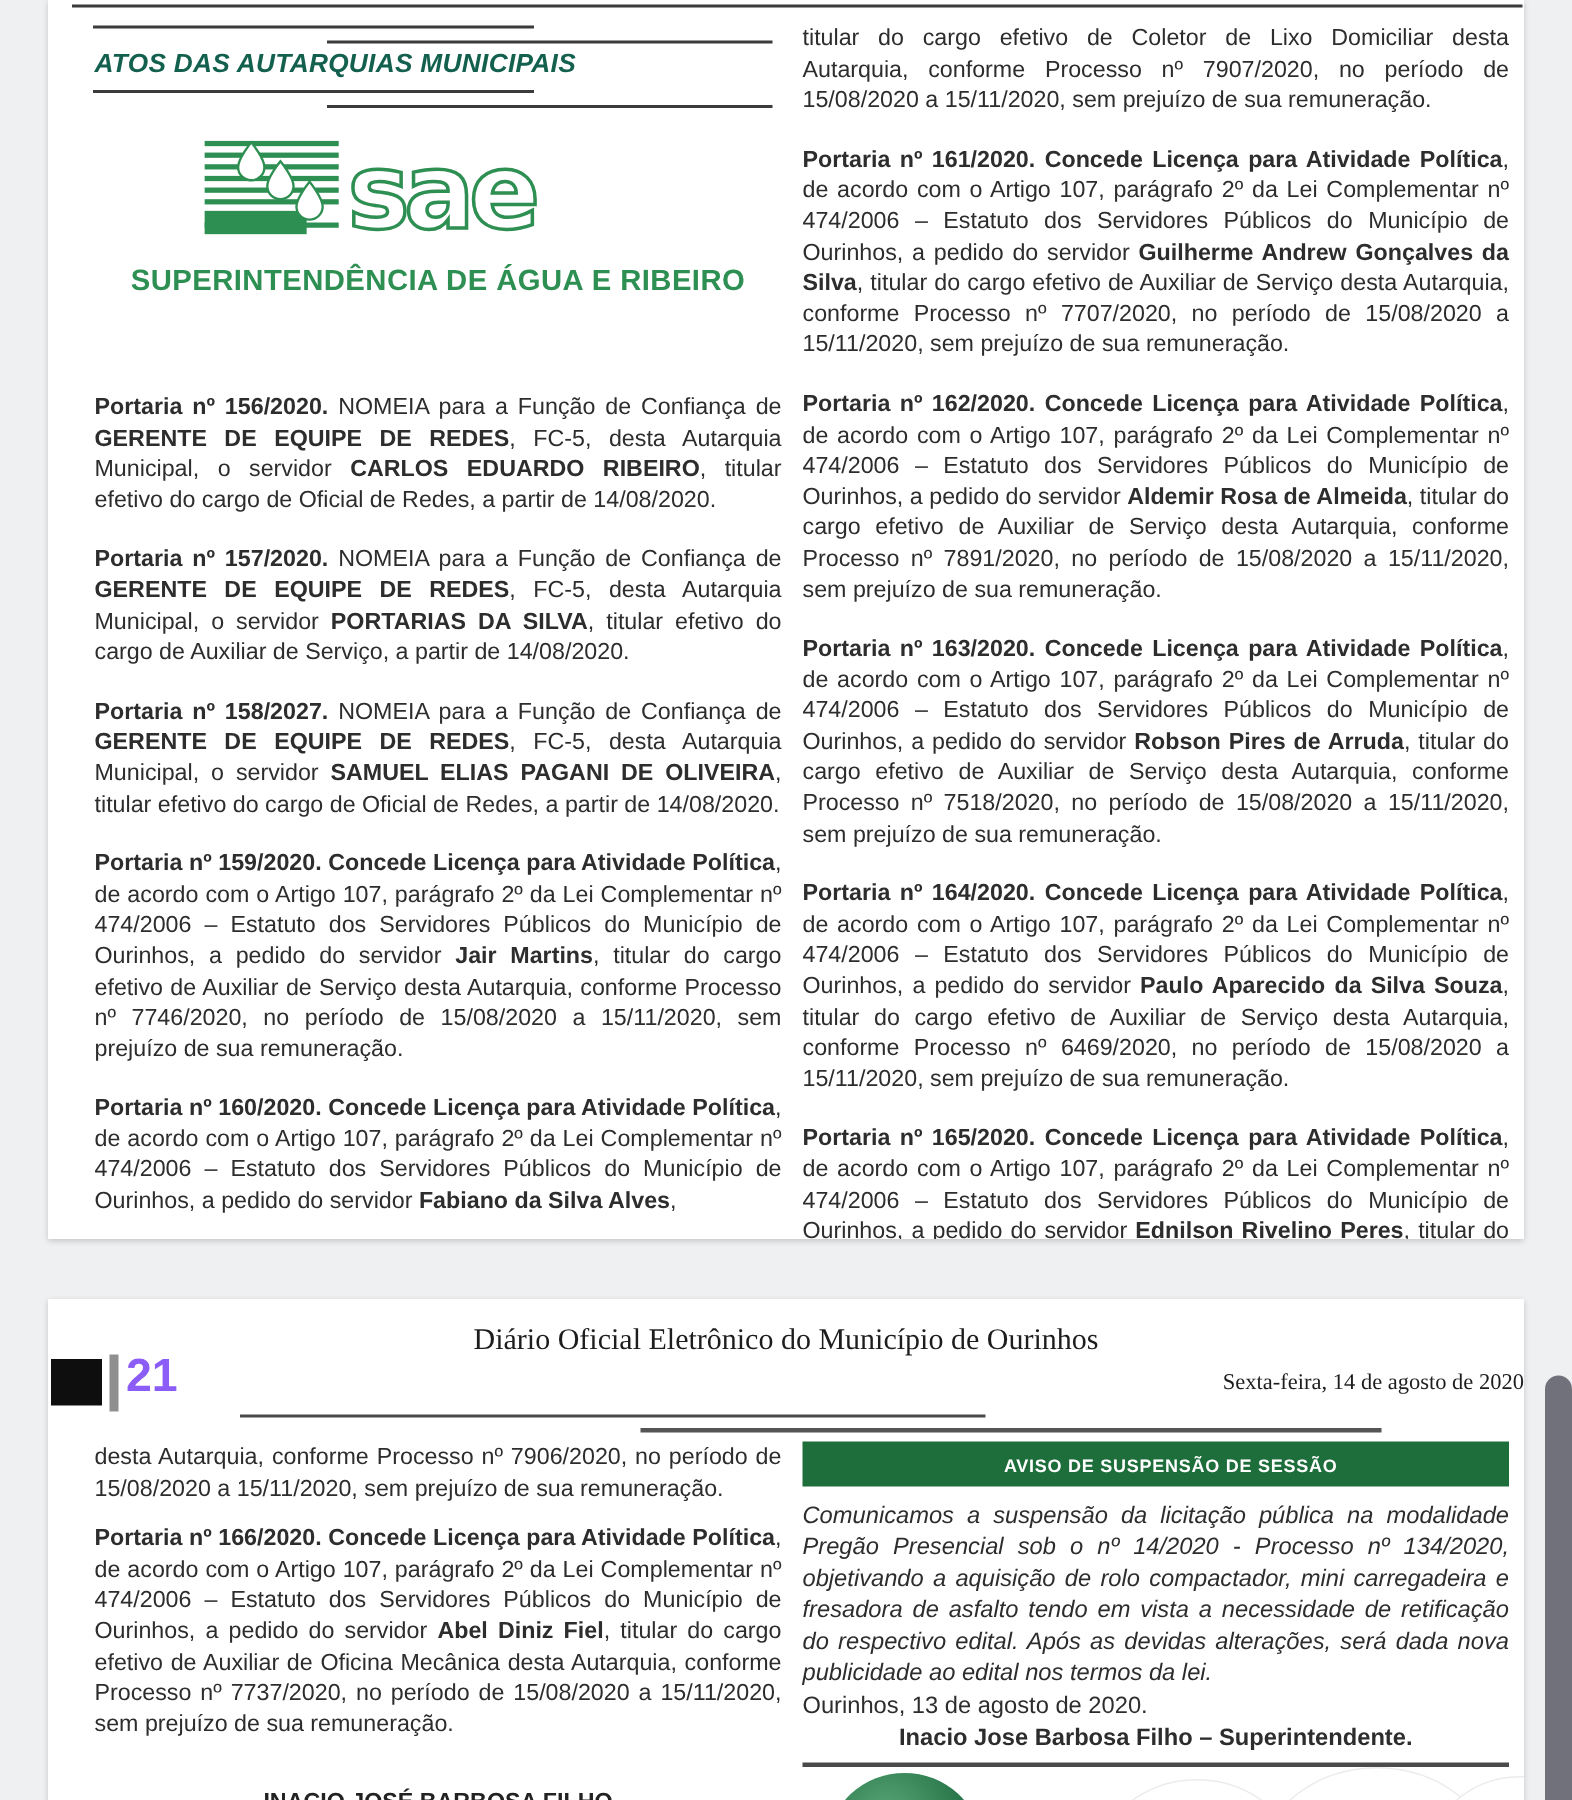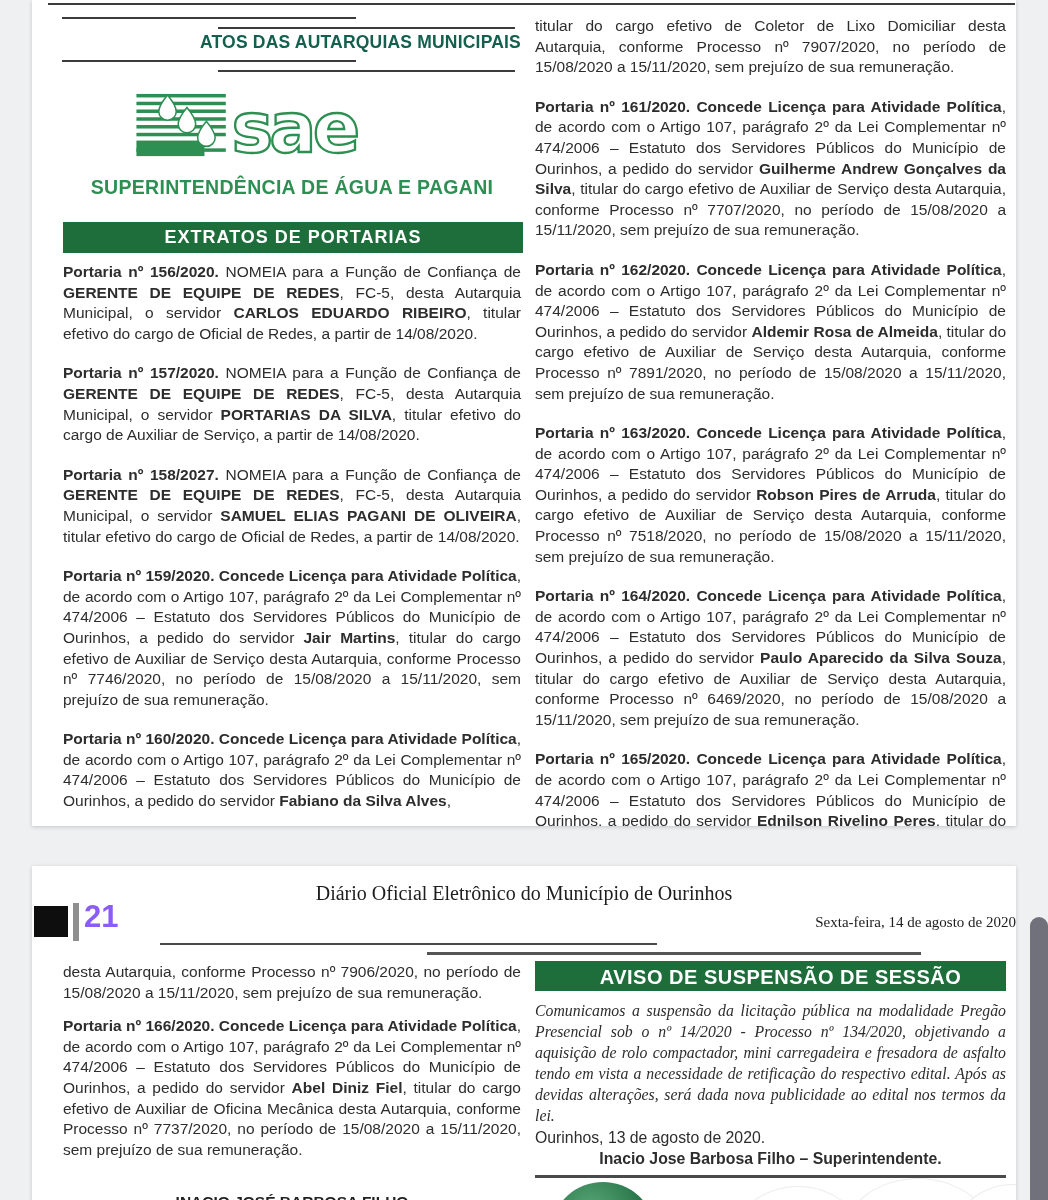--- a/index.html
+++ b/index.html
@@ -11,22 +11,22 @@
   }
   .page{position:absolute;left:32px;width:984px;background:#ffffff;box-shadow:0 1px 4px rgba(0,0,0,.18);}
   .page1{top:0;height:826px;overflow:hidden;}
   .page2{top:866px;height:380px;overflow:hidden;}
   .rule{position:absolute;background:#3b3b3b;height:2px;}
   .r-full{left:16px;top:3px;width:967px;}
   .r-a{left:30px;top:17px;width:294px;}
   .r-b{left:186px;top:27px;width:297px;}
   .r-c{left:30px;top:60px;width:294px;}
   .r-d{left:186px;top:70px;width:297px;}
-  .atos-title{position:absolute;left:31px;top:32px;width:458px;text-align:right;
-    font-weight:bold;font-size:17.5px;letter-spacing:.2px;color:#14604f;}
+  .atos-title{position:absolute;left:31px;top:32px;width:458px;text-align:left;
+    font-weight:bold;font-size:17.5px;letter-spacing:.2px;color:#14604f;font-style:italic;}
   .sae-logo{position:absolute;left:100px;top:92px;width:310px;height:68px;}
   .sae-subtitle{position:absolute;left:21px;top:176px;width:478px;text-align:center;
     font-weight:bold;font-size:19.5px;letter-spacing:.3px;color:#2e8f53;}
   .banner{background:#1e6e3c;color:#ffffff;font-weight:bold;text-align:center;}
   .extratos{position:absolute;left:31px;top:222px;width:460px;height:31px;line-height:31px;
     font-size:18px;letter-spacing:1px;}
   .col{position:absolute;}
   .p1-left{left:31px;top:262px;width:458px;}
   .p1-right{left:503px;top:16px;width:471px;}
   .para{margin:0 0 19px 0;font-size:15.5px;line-height:20.6px;text-align:justify;}
@@ -40,22 +40,22 @@
   .pn-bar{position:absolute;left:41px;top:37px;width:6px;height:38px;background:#8f8f8f;}
   .pn{position:absolute;left:52px;top:33px;font-weight:bold;font-size:31px;color:#8b5cf6;}
   .mh-rule1{position:absolute;left:128px;top:77px;width:497px;height:2px;background:#4a4a4a;}
   .mh-rule2{position:absolute;left:395px;top:86px;width:494px;height:3px;background:#555;}
   .p2-left{left:31px;top:96px;width:458px;}
   .p2-left .para{margin-bottom:13px;}
   .place-date{font-size:15.5px;text-align:center;margin-top:2px;}
   .clipped-sig{position:absolute;left:31px;top:327px;width:458px;text-align:center;
     font-weight:bold;font-size:15.5px;color:#222;}
   .p2-right{left:503px;top:95px;width:471px;}
-  .aviso-banner{height:30px;line-height:33px;font-size:20px;letter-spacing:.5px;padding-left:20px;}
-  .italic-body{margin:9px 0 0 0;font-style:italic;font-size:15.8px;line-height:21px;text-align:justify;font-family:Liberation Serif, serif;}
+  .aviso-banner{height:30px;line-height:33px;font-size:12px;letter-spacing:.5px;padding-left:20px;}
+  .italic-body{margin:9px 0 0 0;font-style:italic;font-size:15.8px;line-height:21px;text-align:justify;}
   .aviso-place{font-size:15.8px;line-height:21px;margin-top:1px;}
   .aviso-sig{font-weight:bold;font-size:15.8px;line-height:21px;text-align:center;}
   .divider{margin-top:6px;height:3px;background:#4a4a4a;width:471px;}
   .seal-green{position:absolute;left:521px;top:316px;width:100px;height:92px;border-radius:50%;
     background:radial-gradient(circle at 38% 32%, #5aa878, #1e6b40 70%);}
   .cloud{position:absolute;background:#ffffff;border:1px solid #ececec;border-radius:50%;}
   .cloud1{left:700px;top:320px;width:130px;height:110px;}
   .cloud2{left:810px;top:312px;width:150px;height:120px;}
   .cloud3{left:920px;top:318px;width:120px;height:110px;}
   .scrollbar-thumb{position:absolute;left:1030px;top:917px;width:18px;height:295px;
@@ -87,22 +87,21 @@
           <rect x="0" y="58" width="92" height="3.6"></rect>
         </g>
         <g fill="#ffffff" stroke="#2e8f53" stroke-width="1.6">
           <path d="M32,3 C32,3 23,14 23,20 C23,25 27,29 32,29 C37,29 41,25 41,20 C41,14 32,3 32,3 Z"></path>
           <path d="M52,16 C52,16 43,27 43,33 C43,38 47,42 52,42 C57,42 61,38 61,33 C61,27 52,16 52,16 Z"></path>
           <path d="M72,30 C72,30 63,41 63,47 C63,52 67,56 72,56 C77,56 81,52 81,47 C81,41 72,30 72,30 Z"></path>
         </g>
         <text x="98" y="62" font-family="DejaVu Sans, sans-serif" font-weight="bold" font-size="72" letter-spacing="-4" fill="#ffffff" stroke="#2e8f53" stroke-width="2.4">sae</text>
       </svg>
     </div>
-    <div class="sae-subtitle">SUPERINTENDÊNCIA DE ÁGUA E PAGANI</div>
-    <div class="banner extratos">EXTRATOS DE PORTARIAS</div>
+    <div class="sae-subtitle">SUPERINTENDÊNCIA DE ÁGUA E RIBEIRO</div>
 
     <div class="col p1-left">
       <p class="para"><span class="b">Portaria nº 156/2020.</span><span> NOMEIA para a Função de Confiança de </span><span class="b">GERENTE DE EQUIPE DE REDES</span><span>, FC-5, desta Autarquia Municipal, o servidor </span><span class="b">CARLOS EDUARDO RIBEIRO</span><span>, titular efetivo do cargo de Oficial de Redes, a partir de 14/08/2020.</span></p>
       <p class="para"><span class="b">Portaria nº 157/2020.</span><span> NOMEIA para a Função de Confiança de </span><span class="b">GERENTE DE EQUIPE DE REDES</span><span>, FC-5, desta Autarquia Municipal, o servidor </span><span class="b">PORTARIAS DA SILVA</span><span>, titular efetivo do cargo de Auxiliar de Serviço, a partir de 14/08/2020.</span></p>
       <p class="para"><span class="b">Portaria nº 158/2027.</span><span> NOMEIA para a Função de Confiança de </span><span class="b">GERENTE DE EQUIPE DE REDES</span><span>, FC-5, desta Autarquia Municipal, o servidor </span><span class="b">SAMUEL ELIAS PAGANI DE OLIVEIRA</span><span>, titular efetivo do cargo de Oficial de Redes, a partir de 14/08/2020.</span></p>
       <p class="para"><span class="b">Portaria nº 159/2020. Concede Licença para Atividade Política</span><span>, de acordo com o Artigo 107, parágrafo 2º da Lei Complementar nº 474/2006 – Estatuto dos Servidores Públicos do Município de Ourinhos, a pedido do servidor </span><span class="b">Jair Martins</span><span>, titular do cargo efetivo de Auxiliar de Serviço desta Autarquia, conforme Processo nº 7746/2020, no período de 15/08/2020 a 15/11/2020, sem prejuízo de sua remuneração.</span></p>
       <p class="para"><span class="b">Portaria nº 160/2020. Concede Licença para Atividade Política</span><span>, de acordo com o Artigo 107, parágrafo 2º da Lei Complementar nº 474/2006 – Estatuto dos Servidores Públicos do Município de Ourinhos, a pedido do servidor </span><span class="b">Fabiano da Silva Alves</span><span>,</span></p>
     </div>
 
     <div class="col p1-right">

